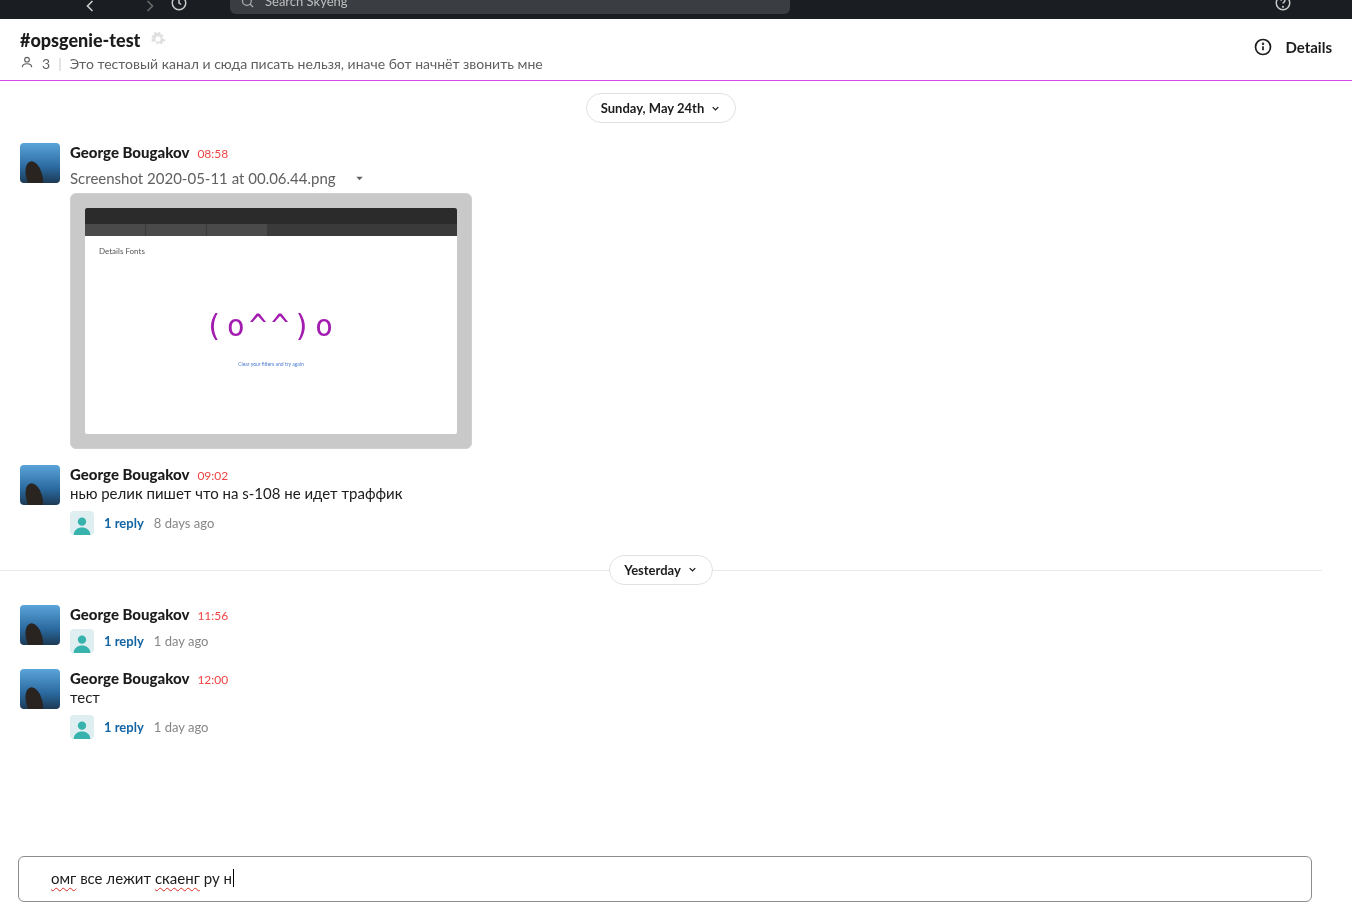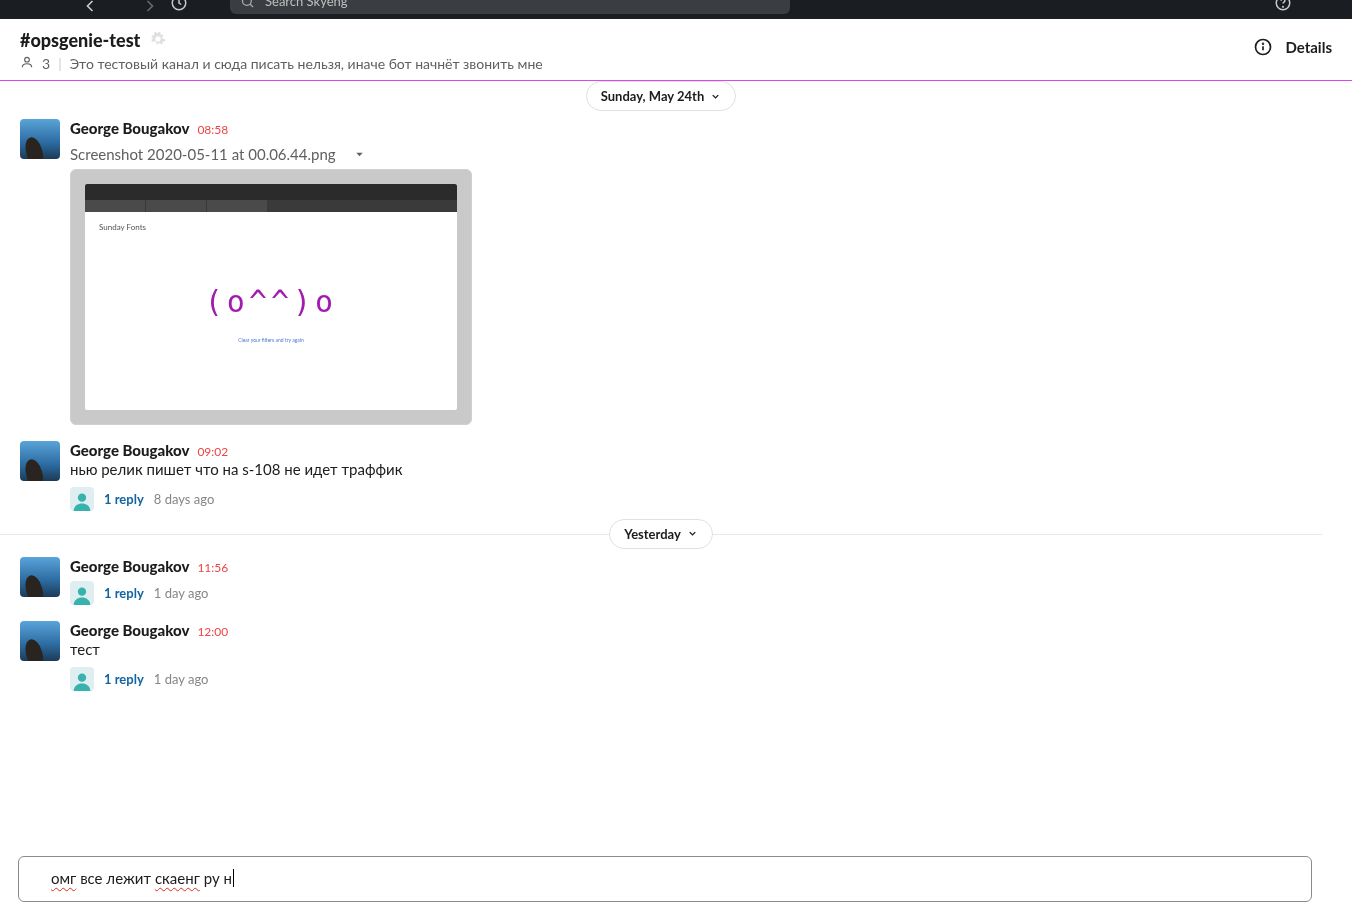--- a/index.html
+++ b/index.html
@@ -21,21 +21,21 @@
   .ch-title-row { display: flex; align-items: center; gap: 10px; }
   .ch-title { font-weight: 900; font-size: 18px; }
   .gear svg { width: 16px; height: 16px; opacity: .55; }
   .ch-sub { display: flex; align-items: center; gap: 8px; color: #616061; font-size: 14px; }
   .member svg { width: 14px; height: 14px; }
   .ch-right { display: flex; align-items: center; gap: 12px; margin-top: 8px; }
   .details-txt { font-weight: 700; font-size: 15px; }
 
   
   .msglist { height: 720px; overflow-y: auto; padding-right: 30px; }
-  .date-divider-row { position: relative; display: flex; justify-content: center; margin: 0 0; }
+  .date-divider-row { position: relative; display: flex; justify-content: center; margin: 12px 0; }
   .date-divider-row.with-line::before { content: ""; position: absolute; left: 0; right: 0; top: 50%; height: 1px; background: #e8e8e8; z-index: 0; }
   .date-pill { position: relative; z-index: 1; background: #fff; border: 1px solid #e1e1e1; border-radius: 24px; padding: 6px 14px; font-weight: 700; font-size: 13px; display: flex; align-items: center; gap: 6px; cursor: pointer; }
   .date-pill svg { width: 11px; height: 11px; }
 
   .msg { display: flex; padding: 8px 20px; gap: 10px; }
   .avatar { width: 40px; height: 40px; border-radius: 4px; background: linear-gradient(180deg, #5aa4d9 0%, #2b6aa0 60%, #1c3a55 100%); position: relative; overflow: hidden; flex-shrink: 0; }
   .avatar::after { content: ""; position: absolute; left: 6px; top: 18px; width: 16px; height: 28px; background: #2a2420; border-radius: 50% 50% 40% 40%; transform: rotate(-15deg); }
   .msg-body { flex: 1; }
   .msg-head { display: flex; align-items: baseline; gap: 8px; }
   .author { font-weight: 900; font-size: 15px; }
@@ -166,21 +166,21 @@
       </div>
       <div class="screenshot">
         <div class="sbrowser">
           <div class="sbrowser-top"></div>
           <div class="sbrowser-tabs">
               <div></div>
               <div></div>
               <div></div>
             </div>
           <div class="sbrowser-body">
-            <span class="gf-label">Sunday Fonts</span>
+            <span class="gf-label">Details Fonts</span>
             <span class="ascii">(o^^)o</span>
             <span class="subline">Clear your filters and try again</span>
           </div>
         </div>
       </div>
     </div>
   </div>
 
   <div class="msg">
     <div class="avatar"></div>

